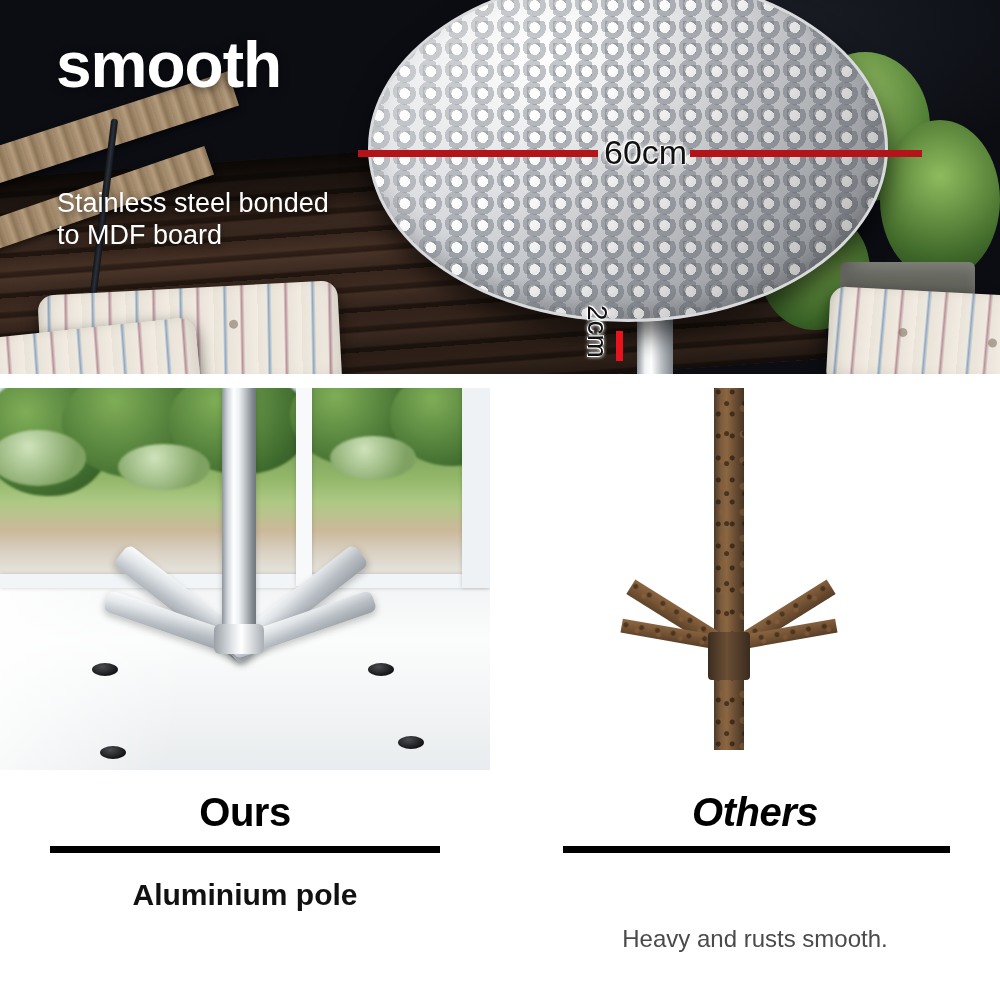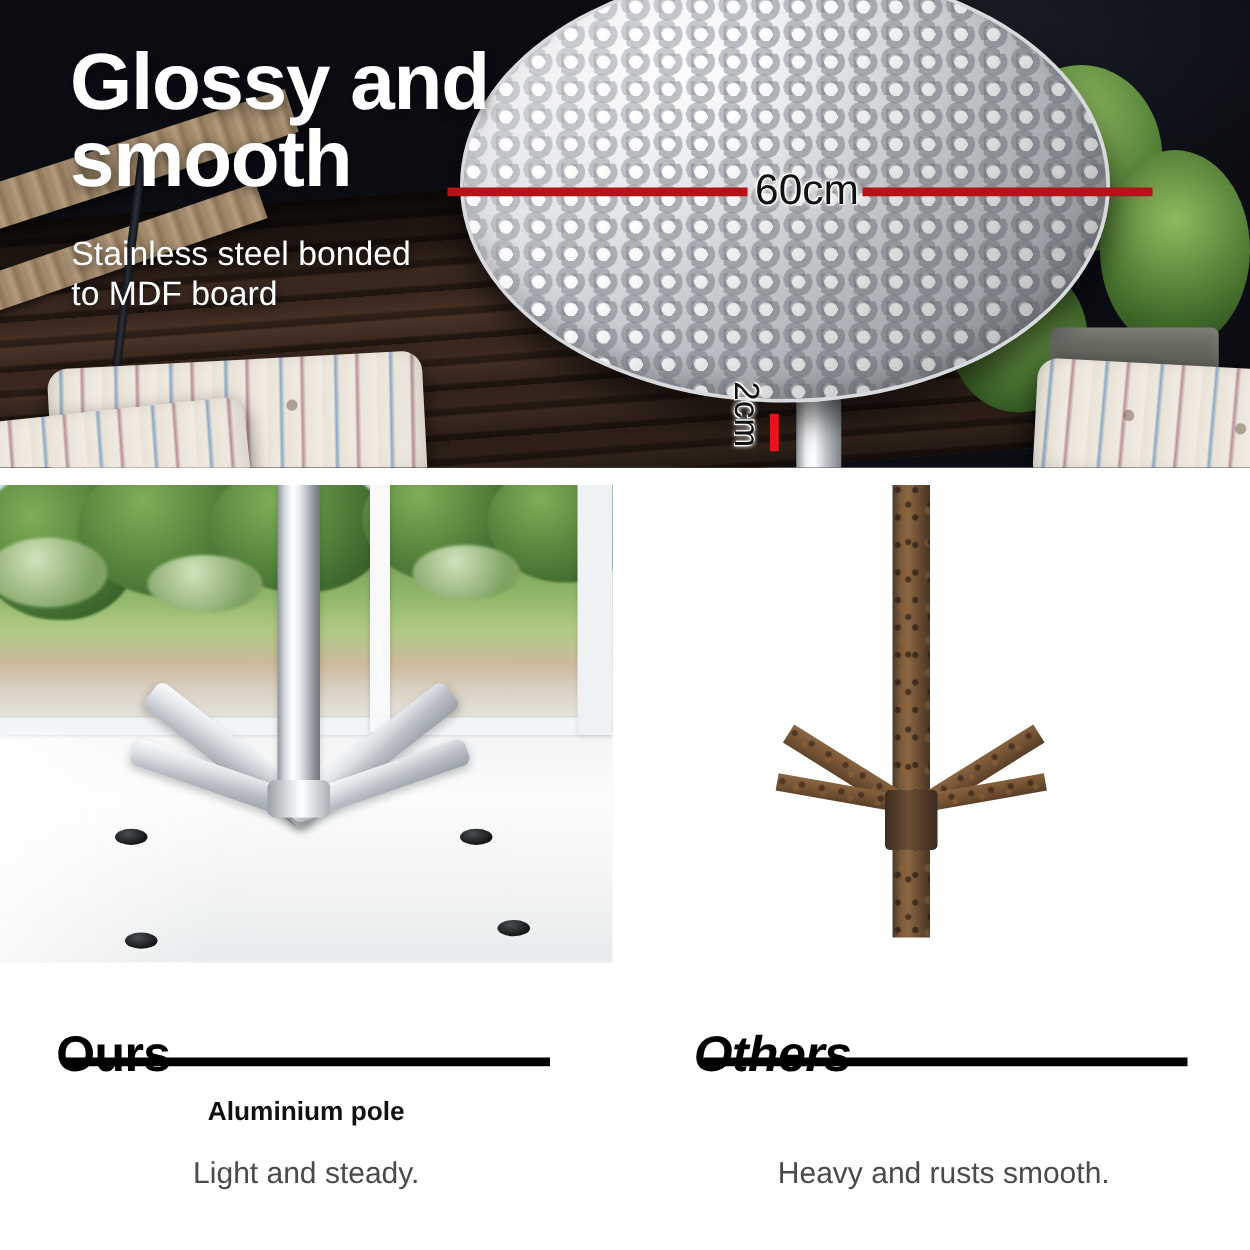--- a/index.html
+++ b/index.html
@@ -175,29 +175,29 @@
   .rleg.r2 { left:726px; top:638px; width:112px; height:14px; transform:rotate(-10deg);
              transform-origin:0 50%; }
   .rleg.r3 { left:612px; top:644px; width:124px; height:17px; transform:rotate(32deg);
              transform-origin:100% 50%; }
   .rleg.r4 { left:726px; top:644px; width:124px; height:17px; transform:rotate(-32deg);
              transform-origin:0 50%; }
 
   
   .cmp { position:absolute; left:0; top:790px; width:1000px; height:210px; background:#fff; }
   .cmp-head { position:absolute; font-size:40px; font-weight:700; color:#000;
-     letter-spacing:-.5px;margin-top:32px; }
+     text-align:center; letter-spacing:-.5px; }
   .cmp-head.lft { left:45px; top:0px;  width:400px; }
   .cmp-head.rgt { left:555px; top:0px; width:400px;font-style:italic; }
   .rule { position:absolute; top:56px; height:7px; background:#000; }
   .rule.lft { left:50px;  width:390px; }
   .rule.rgt { left:563px; width:387px; }
   .vs { position:absolute; left:445px; top:18px; width:118px; text-align:center;
      font-size:46px; font-weight:700; color:#000; letter-spacing:-1px; }
-  .cmp-main { position:absolute; top:88px; font-size:21px; font-weight:600; color:#111;
+  .cmp-main { position:absolute; top:88px; font-size:30px; font-weight:600; color:#111;
      text-align:center; }
   .cmp-main.lft { left:45px; width:400px; }
   .cmp-main.rgt { left:555px; width:400px; }
   .cmp-sub { position:absolute; top:135px; font-size:24px; font-weight:400; color:#4a4a4a;
      text-align:center; }
   .cmp-sub.lft { left:45px; width:400px; }
   .cmp-sub.rgt { left:555px; width:400px; }
 </style>
 </head>
 <body>
@@ -237,21 +237,20 @@
 
     <div class="dimline" style="left:358px;top:150px;width:240px;"></div>
     <div class="dimline" style="left:690px;top:150px;width:232px;"></div>
     <div class="dim-label" style="left:604px;top:133px;font-size:34px;">60cm</div>
 
     <div class="v-tick" style="left:616px;top:331px;height:30px;"></div>
     <div class="dim-label" style="left:613px;top:305px;font-size:28px;
                 transform:rotate(90deg);transform-origin:left top;">2cm</div>
 
     <div class="hero-title">
-      <div>Glossy and</div>
       <div>smooth</div>
     </div>
     <div class="hero-sub">
       <div>Stainless steel bonded</div>
       <div>to MDF board</div>
     </div>
   </div>
 
   <div class="panels">
 
@@ -294,17 +293,16 @@
   <div class="rleg r2"></div>
   <div class="rust-hub"></div>
 
 
   <div class="cmp">
     <div class="cmp-head lft">Ours</div>
     <div class="cmp-head rgt">Others</div>
     <div class="rule lft"></div>
     <div class="rule rgt"></div>
     <div class="cmp-main lft">Aluminium pole</div>
-    <div class="cmp-sub lft">Light and steady.</div>
     <div class="cmp-sub rgt">Heavy and rusts smooth.</div>
   </div>
 
 </div>
 
 </body></html>

